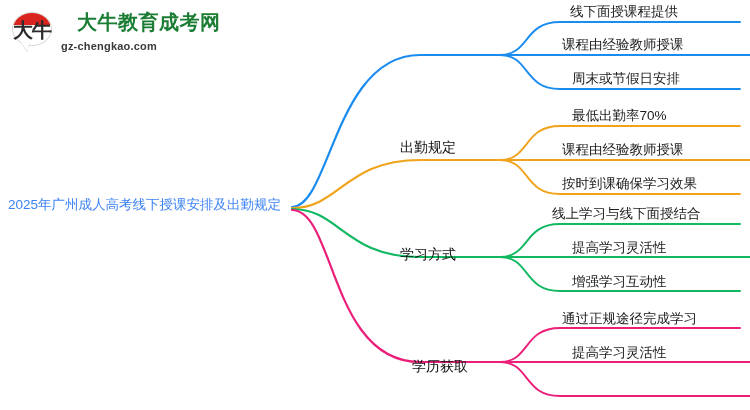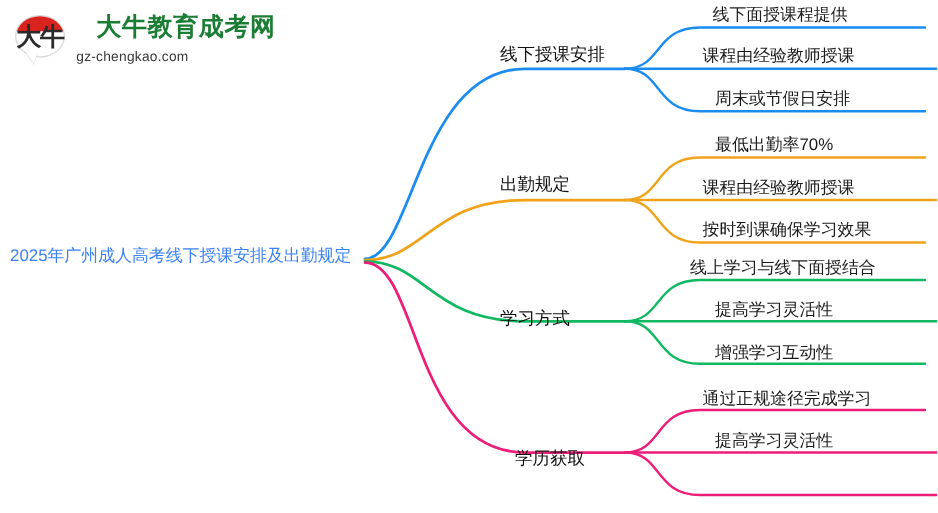--- a/index.html
+++ b/index.html
@@ -85,21 +85,21 @@
     font-size: 20px;
     font-weight: bold;
     color: #1a7d33;
     letter-spacing: 0.5px;
     white-space: nowrap;
     margin-left: 16px;
   }
   .logo-domain {
     margin-top: 9px;
     font-size: 11px;
-    font-weight: normal;
+    font-weight: bold;
     color: #3a3a3a;
     letter-spacing: 0.2px;
     white-space: nowrap;
   }
 
   
   #wires {
     position: absolute;
     left: 0; top: 0;
     width: 750px;
@@ -168,21 +168,20 @@
 
       <path d="M292,210 C335,210 330,362 420,362 L500,362" stroke="#ec1e79"></path>
       <path d="M500,362 C530,362 523,328 560,328 L740,328" stroke="#ec1e79" stroke-width="1.9"></path>
       <path d="M500,362 L750,362" stroke="#ec1e79" stroke-width="1.9"></path>
       <path d="M500,362 C530,362 523,396 560,396 L750,396" stroke="#ec1e79" stroke-width="1.9"></path>
     </g>
   </svg>
 
   <div class="node root-node">2025年广州成人高考线下授课安排及出勤规定</div>
 
-  <div class="node branch-node" style="left:400px; top:35px;">线下授课安排</div>
   <div class="node leaf-node" style="left:570px; top:3px;">线下面授课程提供</div>
   <div class="node leaf-node" style="left:562px; top:36px;">课程由经验教师授课</div>
   <div class="node leaf-node" style="left:572px; top:70px;">周末或节假日安排</div>
 
   <div class="node branch-node" style="left:400px; top:139px;">出勤规定</div>
   <div class="node leaf-node" style="left:572px; top:107px;">最低出勤率70%</div>
   <div class="node leaf-node" style="left:562px; top:141px;">课程由经验教师授课</div>
   <div class="node leaf-node" style="left:562px; top:175px;">按时到课确保学习效果</div>
 
   <div class="node branch-node" style="left:400px; top:246px;">学习方式</div>

